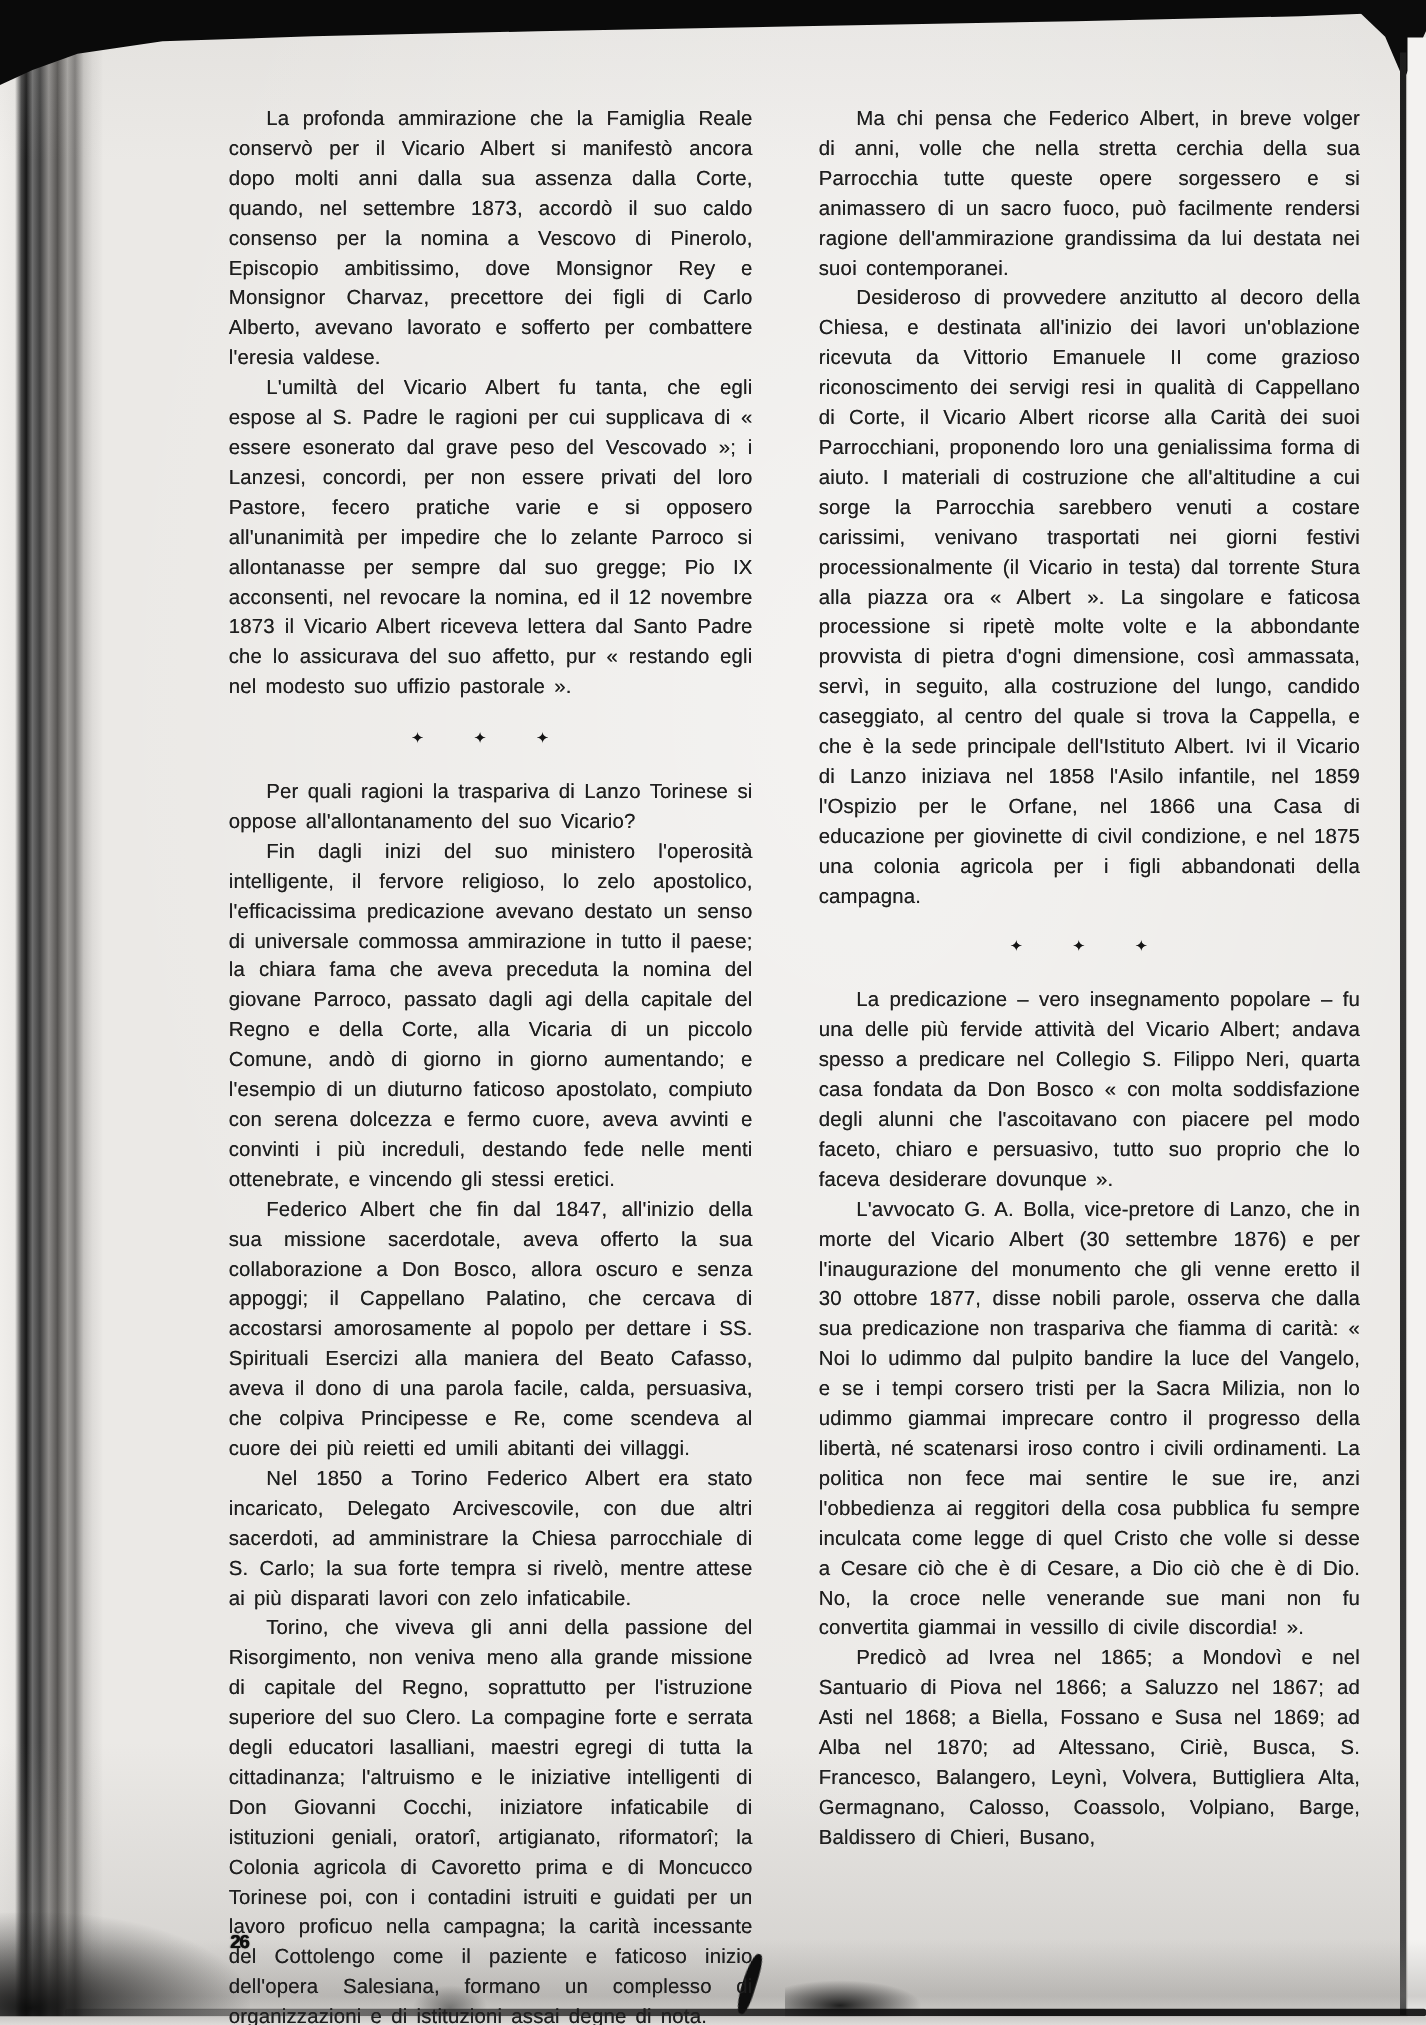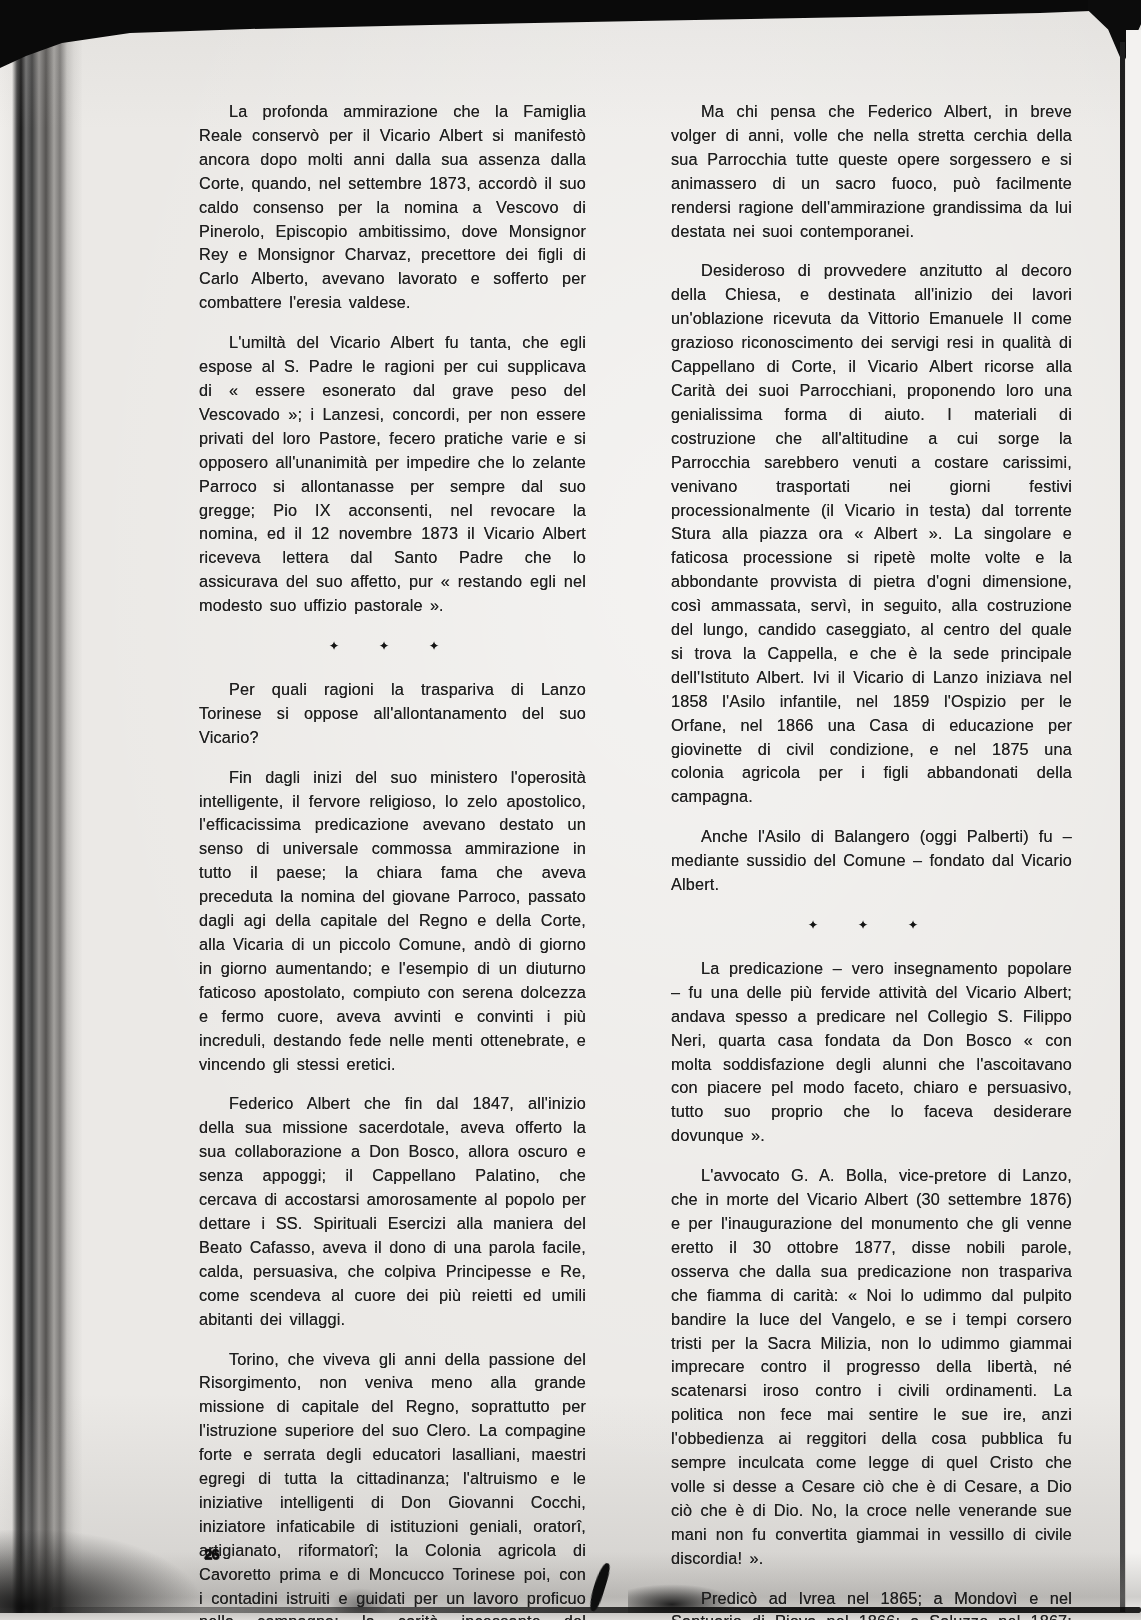--- a/index.html
+++ b/index.html
@@ -101,33 +101,33 @@
     font-size: 16.3px;
     line-height: 23.9px;
     text-align: justify;
     letter-spacing: 0.15px;
     word-spacing: 2.6px;
     text-shadow: 0 0 0.5px rgba(25,25,25,0.75);
   }
   .col-left  { left: 183px; width: 419px; }
   .col-right { left: 655px; width: 433px; }
 
-  .text-column p { margin: 16px; text-indent: 30px; }
+  .text-column p { margin: 0; text-indent: 30px; }
 
   .section-separator {
     text-align: center;
     text-indent: 0 !important;
     margin: 17px 0 19px 0;
     font-size: 12px;
     letter-spacing: 17px;
     color: #141414;
   }
 
   .page-number {
-    position: absolute; left: 204px; top: 1545px;
+    position: absolute; left: 184px; top: 1545px;
     font-size: 15px; font-weight: bold; color: #0f0f0f;
     letter-spacing: -1px;
     text-shadow: 0 0 1.2px rgba(10,10,10,0.9), 0.5px 0.5px 0.5px rgba(10,10,10,0.8);
   }
 </style>
 </head>
 <body>
 
 <div class="scan-page">
 
@@ -145,27 +145,27 @@
   <div class="scan-bottom-rule"></div>
   <div class="scan-bottom-strip"></div>
 
   <div class="text-column col-left" lang="it">
     <p>La profonda ammirazione che la Famiglia Reale conservò per il Vicario Albert si manifestò ancora dopo molti anni dalla sua assenza dalla Corte, quando, nel settembre 1873, accordò il suo caldo consenso per la nomina a Vescovo di Pinerolo, Episcopio ambitissimo, dove Monsignor Rey e Monsignor Charvaz, precettore dei figli di Carlo Alberto, avevano lavorato e sofferto per combattere l'eresia valdese.</p>
     <p>L'umiltà del Vicario Albert fu tanta, che egli espose al S. Padre le ragioni per cui supplicava di « essere esonerato dal grave peso del Vescovado »; i Lanzesi, concordi, per non essere privati del loro Pastore, fecero pratiche varie e si opposero all'unanimità per impedire che lo zelante Parroco si allontanasse per sempre dal suo gregge; Pio IX acconsenti, nel revocare la nomina, ed il 12 novembre 1873 il Vicario Albert riceveva lettera dal Santo Padre che lo assicurava del suo affetto, pur « restando egli nel modesto suo uffizio pastorale ».</p>
     <div class="section-separator">✦ ✦ ✦</div>
     <p>Per quali ragioni la traspariva di Lanzo Torinese si oppose all'allontanamento del suo Vicario?</p>
     <p>Fin dagli inizi del suo ministero l'operosità intelligente, il fervore religioso, lo zelo apostolico, l'efficacissima predicazione avevano destato un senso di universale commossa ammirazione in tutto il paese; la chiara fama che aveva preceduta la nomina del giovane Parroco, passato dagli agi della capitale del Regno e della Corte, alla Vicaria di un piccolo Comune, andò di giorno in giorno aumentando; e l'esempio di un diuturno faticoso apostolato, compiuto con serena dolcezza e fermo cuore, aveva avvinti e convinti i più increduli, destando fede nelle menti ottenebrate, e vincendo gli stessi eretici.</p>
     <p>Federico Albert che fin dal 1847, all'inizio della sua missione sacerdotale, aveva offerto la sua collaborazione a Don Bosco, allora oscuro e senza appoggi; il Cappellano Palatino, che cercava di accostarsi amorosamente al popolo per dettare i SS. Spirituali Esercizi alla maniera del Beato Cafasso, aveva il dono di una parola facile, calda, persuasiva, che colpiva Principesse e Re, come scendeva al cuore dei più reietti ed umili abitanti dei villaggi.</p>
+    <p>Nel 1850 a Torino Federico Albert era stato incaricato, Delegato Arcivescovile, con due altri sacerdoti, ad amministrare la Chiesa parrocchiale di S. Carlo; la sua forte tempra si rivelò, mentre attese ai più disparati lavori con zelo infaticabile.</p>
     <p>Torino, che viveva gli anni della passione del Risorgimento, non veniva meno alla grande missione di capitale del Regno, soprattutto per l'istruzione superiore del suo Clero. La compagine forte e serrata degli educatori lasalliani, maestri egregi di tutta la cittadinanza; l'altruismo e le iniziative intelligenti di Don Giovanni Cocchi, iniziatore infaticabile di istituzioni geniali, oratorî, artigianato, riformatorî; la Colonia agricola di Cavoretto prima e di Moncucco Torinese poi, con i contadini istruiti e guidati per un lavoro proficuo nella campagna; la carità incessante del Cottolengo come il paziente e faticoso inizio dell'opera Salesiana, formano un complesso di organizzazioni e di istituzioni assai degne di nota.</p>
   </div>
 
   <div class="text-column col-right" lang="it">
     <p>Ma chi pensa che Federico Albert, in breve volger di anni, volle che nella stretta cerchia della sua Parrocchia tutte queste opere sorgessero e si animassero di un sacro fuoco, può facilmente rendersi ragione dell'ammirazione grandissima da lui destata nei suoi contemporanei.</p>
     <p>Desideroso di provvedere anzitutto al decoro della Chiesa, e destinata all'inizio dei lavori un'oblazione ricevuta da Vittorio Emanuele II come grazioso riconoscimento dei servigi resi in qualità di Cappellano di Corte, il Vicario Albert ricorse alla Carità dei suoi Parrocchiani, proponendo loro una genialissima forma di aiuto. I materiali di costruzione che all'altitudine a cui sorge la Parrocchia sarebbero venuti a costare carissimi, venivano trasportati nei giorni festivi processionalmente (il Vicario in testa) dal torrente Stura alla piazza ora « Albert ». La singolare e faticosa processione si ripetè molte volte e la abbondante provvista di pietra d'ogni dimensione, così ammassata, servì, in seguito, alla costruzione del lungo, candido caseggiato, al centro del quale si trova la Cappella, e che è la sede principale dell'Istituto Albert. Ivi il Vicario di Lanzo iniziava nel 1858 l'Asilo infantile, nel 1859 l'Ospizio per le Orfane, nel 1866 una Casa di educazione per giovinette di civil condizione, e nel 1875 una colonia agricola per i figli abbandonati della campagna.</p>
-    <p>Anche l'Asilo di Balangero (oggi Palberti) fu – mediante sussidio del Comune – fondato dal Vicario Albert.</p>
     <div class="section-separator">✦ ✦ ✦</div>
     <p>La predicazione – vero insegnamento popolare – fu una delle più fervide attività del Vicario Albert; andava spesso a predicare nel Collegio S. Filippo Neri, quarta casa fondata da Don Bosco « con molta soddisfazione degli alunni che l'ascoitavano con piacere pel modo faceto, chiaro e persuasivo, tutto suo proprio che lo faceva desiderare dovunque ».</p>
     <p>L'avvocato G. A. Bolla, vice-pretore di Lanzo, che in morte del Vicario Albert (30 settembre 1876) e per l'inaugurazione del monumento che gli venne eretto il 30 ottobre 1877, disse nobili parole, osserva che dalla sua predicazione non traspariva che fiamma di carità: « Noi lo udimmo dal pulpito bandire la luce del Vangelo, e se i tempi corsero tristi per la Sacra Milizia, non lo udimmo giammai imprecare contro il progresso della libertà, né scatenarsi iroso contro i civili ordinamenti. La politica non fece mai sentire le sue ire, anzi l'obbedienza ai reggitori della cosa pubblica fu sempre inculcata come legge di quel Cristo che volle si desse a Cesare ciò che è di Cesare, a Dio ciò che è di Dio. No, la croce nelle venerande sue mani non fu convertita giammai in vessillo di civile discordia! ».</p>
     <p>Predicò ad Ivrea nel 1865; a Mondovì e nel Santuario di Piova nel 1866; a Saluzzo nel 1867; ad Asti nel 1868; a Biella, Fossano e Susa nel 1869; ad Alba nel 1870; ad Altessano, Ciriè, Busca, S. Francesco, Balangero, Leynì, Volvera, Buttigliera Alta, Germagnano, Calosso, Coassolo, Volpiano, Barge, Baldissero di Chieri, Busano,</p>
   </div>
 
   <div class="page-number">26</div>
 
 </div>
 

